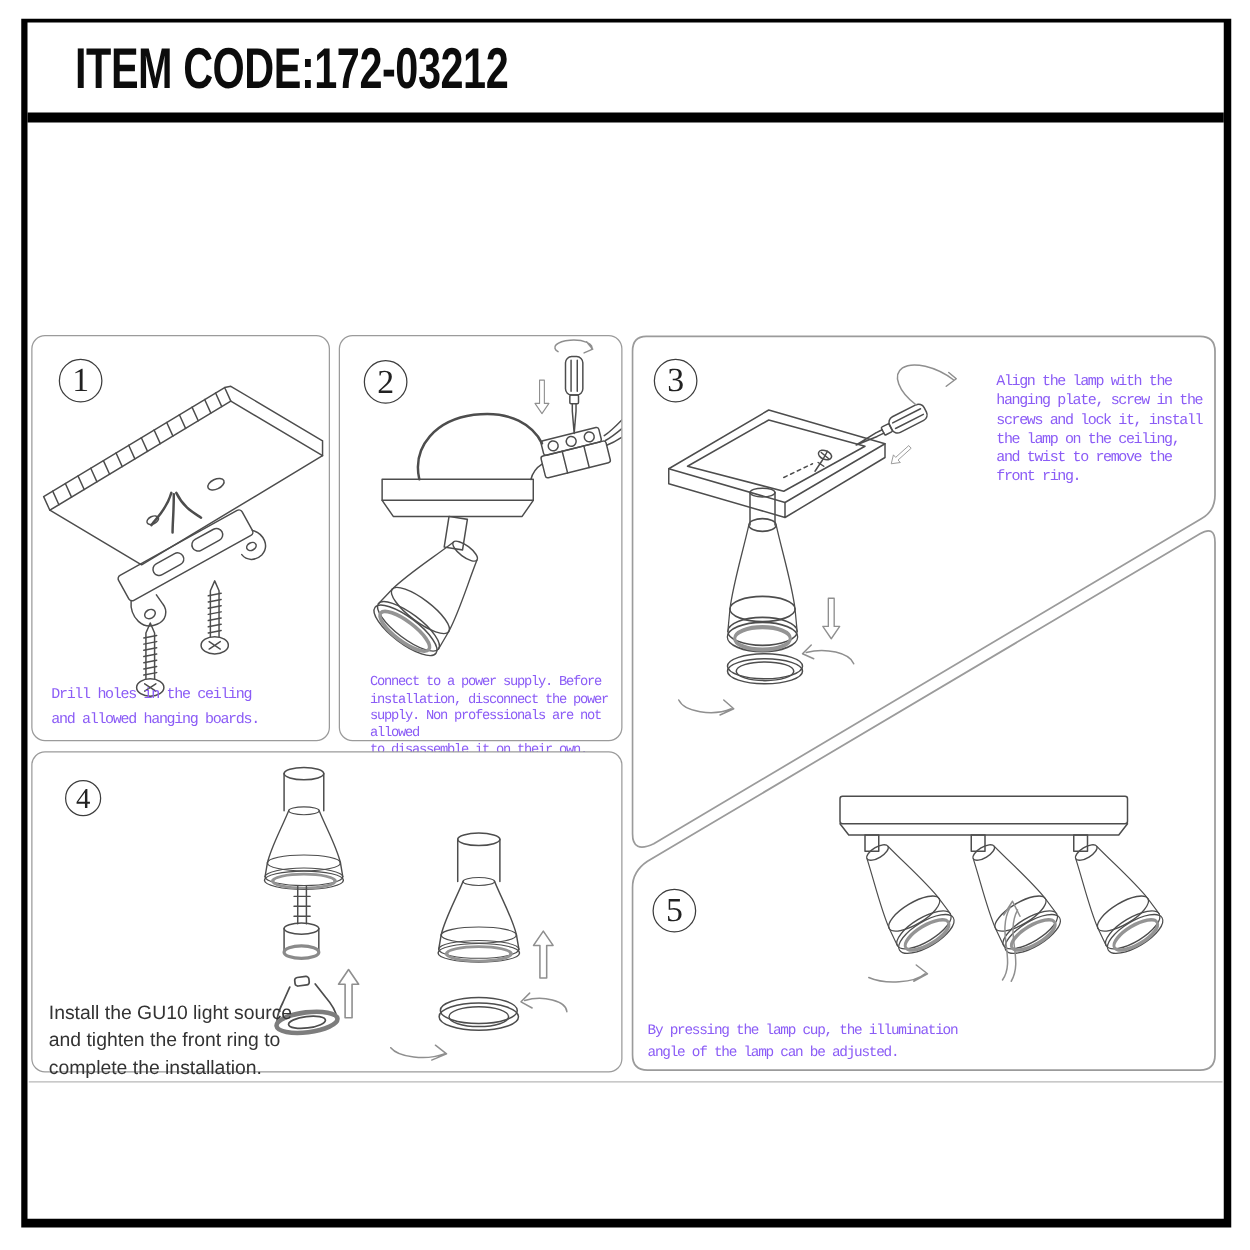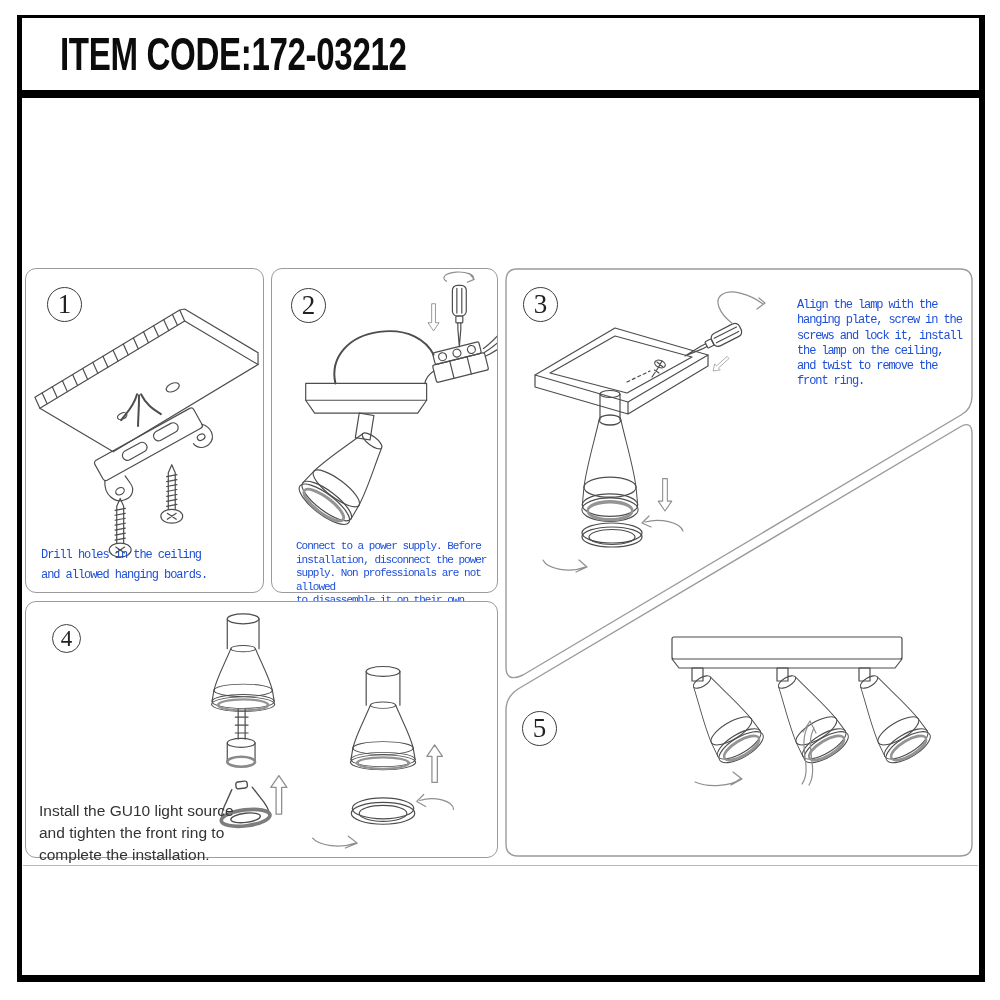--- a/index.html
+++ b/index.html
@@ -25,21 +25,21 @@
   svg.art .lt{stroke:#8f8f8f;}
   svg.art .w2{stroke-width:2;}
   .fill-art{position:absolute;inset:0;width:100%;height:100%;}
   
   .badge{position:absolute;box-sizing:border-box;border:1.4px solid #3d3d3d;border-radius:50%;
          display:flex;align-items:center;justify-content:center;background:#fff;
          font-family:"Liberation Serif",serif;color:#222;}
   .badge-lg{width:35px;height:35px;font-size:27px;}
   .badge-sm{width:29px;height:29px;font-size:23px;}
   
-  .cap{position:absolute;white-space:pre-line;color:#1d4ed8;}
+  .cap{position:absolute;white-space:pre-line;color:#8b5cf6;}
   .mono{font-family:"Liberation Mono",monospace;}
   #cap1{left:15px;top:276px;font-size:12px;letter-spacing:-1.05px;line-height:20px;}
   #cap2{left:24px;top:271px;font-size:11px;letter-spacing:-1px;line-height:13.6px;}
   #cap3{left:797px;top:298px;width:180px;font-size:12px;letter-spacing:-1.1px;line-height:15.3px;}
   #cap5{left:518px;top:816px;font-size:11.5px;letter-spacing:-1px;line-height:17.8px;}
   #cap4{left:13px;top:198px;width:215px;font-family:Liberation Sans, sans-serif;font-size:15.5px;line-height:22px;color:#333;}
 </style>
 </head>
 <body>
 
@@ -201,20 +201,22 @@
   </div>
   <div id="cap3" class="cap mono">Align the lamp with the
 hanging plate, screw in the
 screws and lock it, install
 the lamp on the ceiling,
 and twist to remove the
 front ring.</div>
   <div class="badge badge-lg" style="left:522px;top:711px;">
     <span>5</span>
   </div>
+  <div id="cap5" class="cap mono">By pressing the lamp cup, the illumination
+angle of the lamp can be adjusted.</div>
 
   <div id="panel4" class="panel">
     <svg class="art fill-art" viewBox="0 0 473 257">
 
       <ellipse cx="218" cy="17" rx="16" ry="5"></ellipse>
       <path d="M202,17 V47 M234,17 V47"></path>
       <use href="#cup" transform="translate(218,47) scale(0.95,0.7)"></use>
       <path d="M213,108 V138 M220,108 V138 M210,116 H223 M210,124 H223 M210,132 H223"></path>
       <ellipse cx="216" cy="142" rx="14" ry="4.5"></ellipse>
       <path d="M202,142 V161 M230,142 V161"></path>

